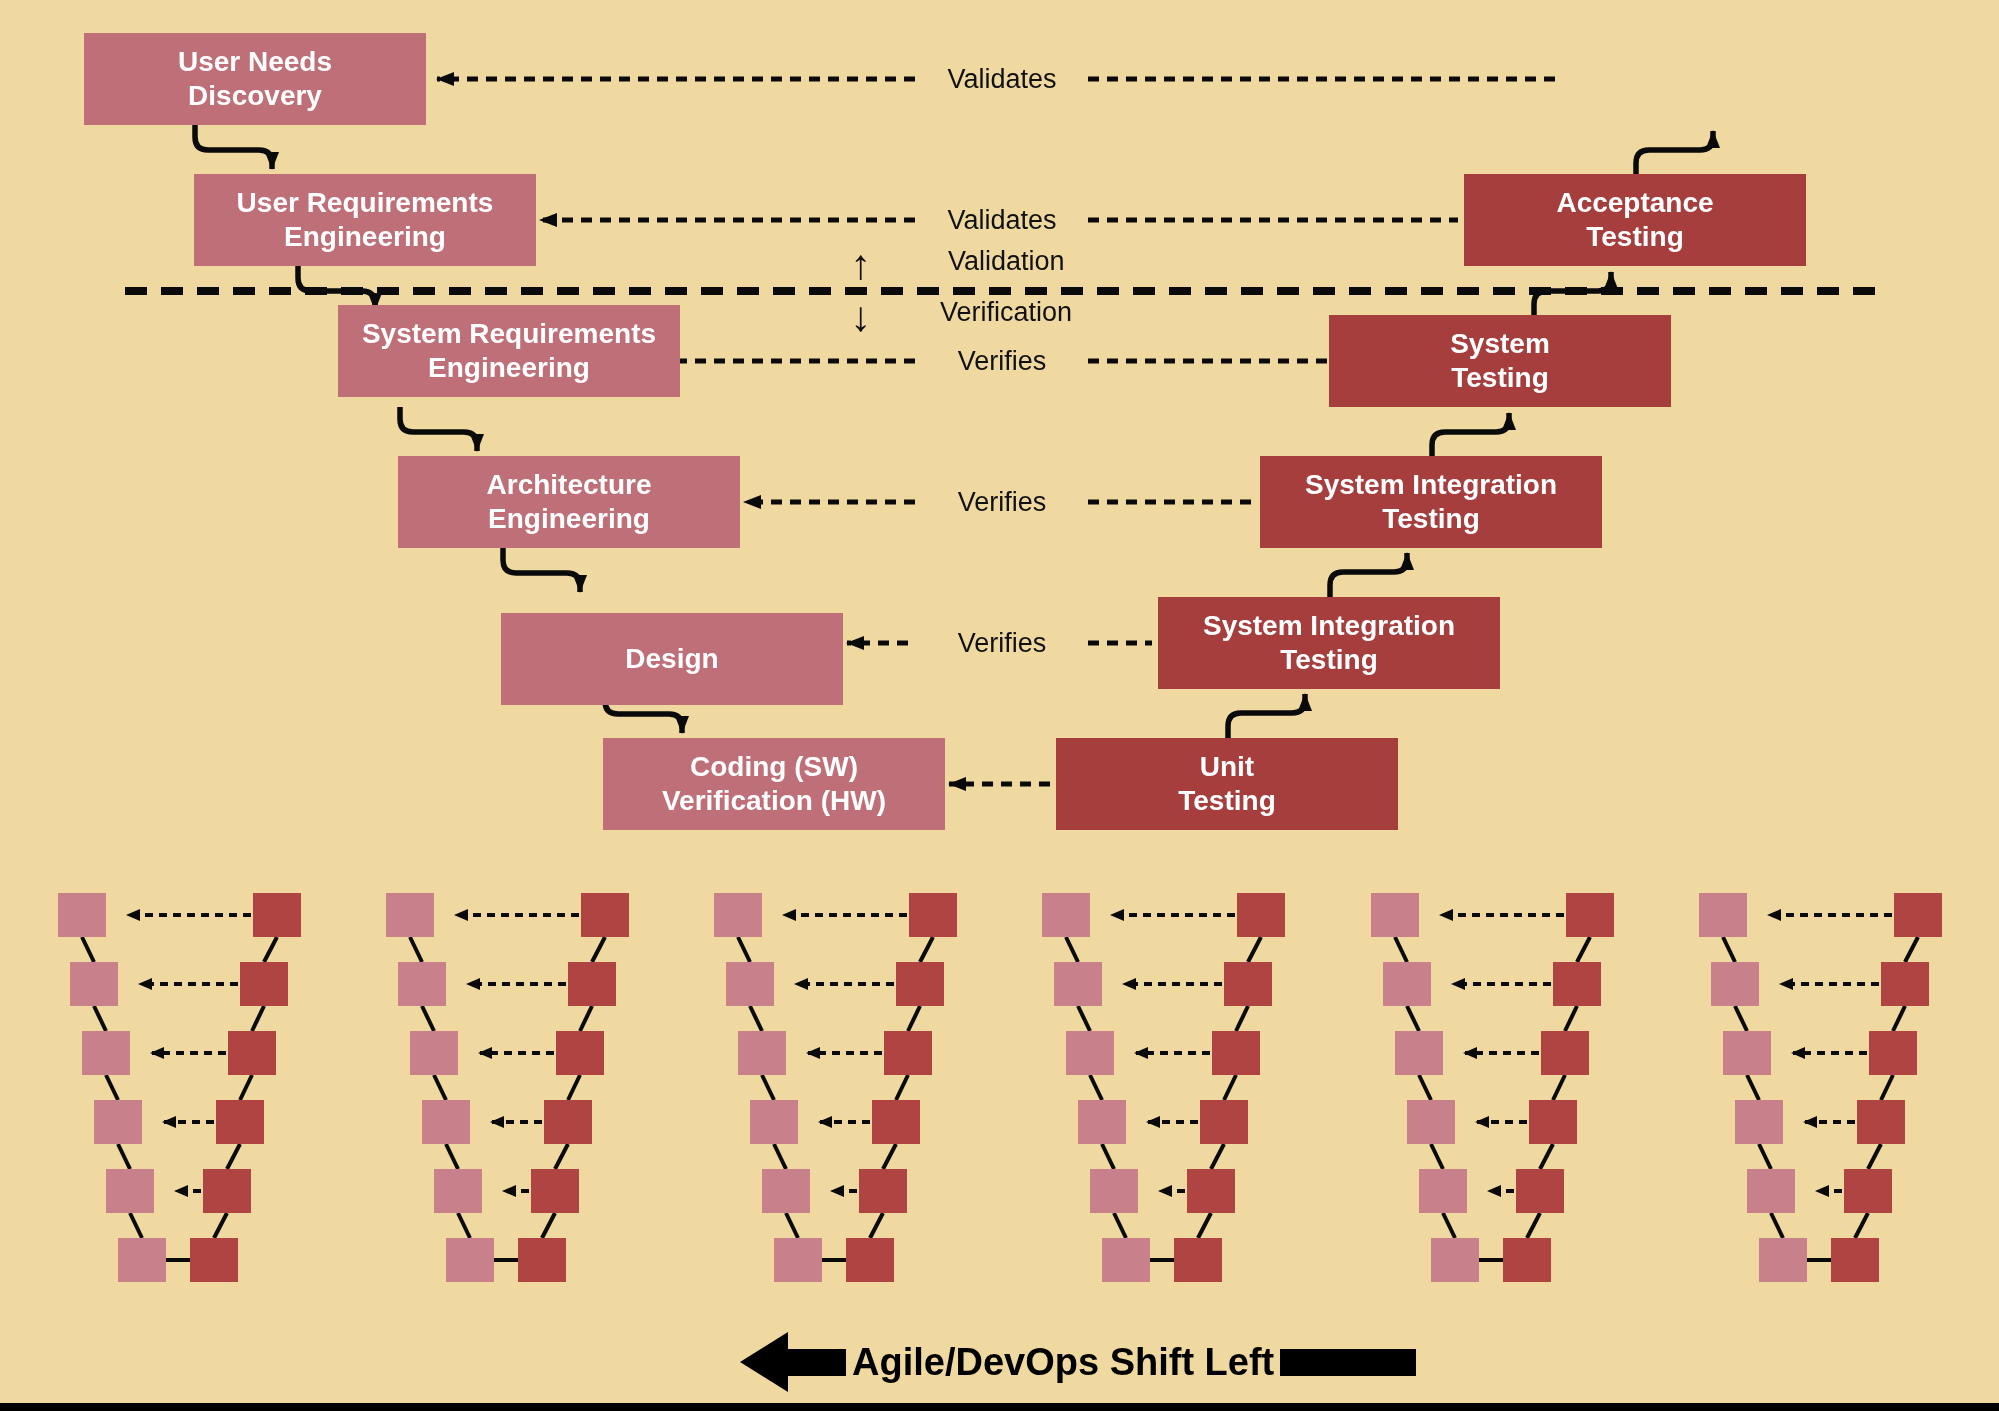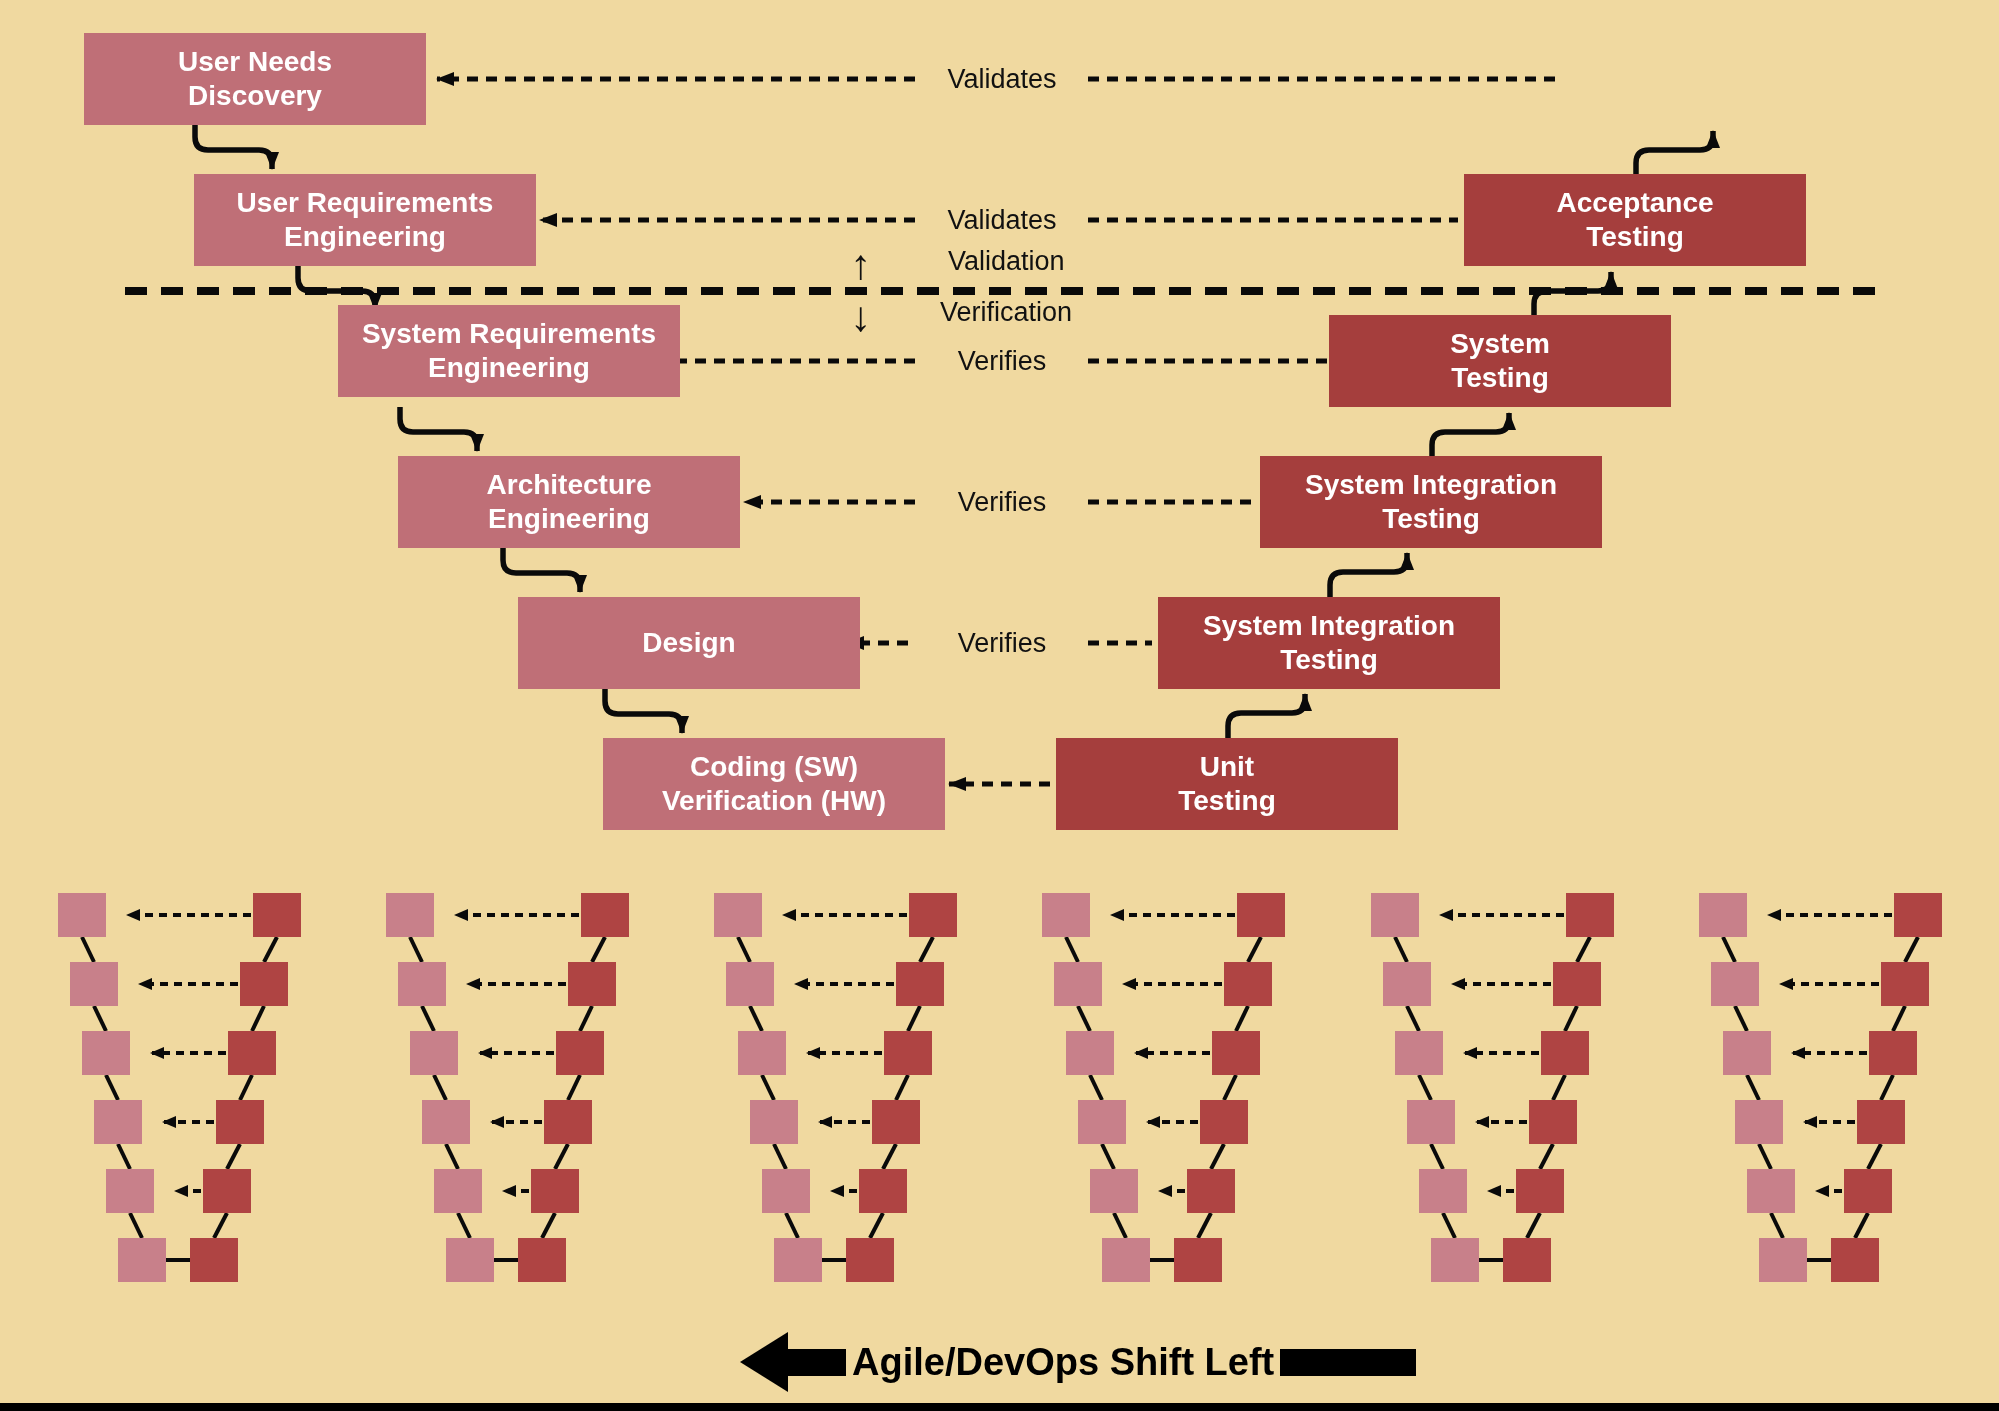--- a/index.html
+++ b/index.html
@@ -193,21 +193,21 @@
   </svg>
 
   <div class="vbox left" style="left:84px;top:33px;">User Needs
 Discovery</div>
   <div class="vbox left" style="left:194px;top:174px;">User Requirements
 Engineering</div>
   <div class="vbox left" style="left:296px;top:305px;margin-left:42px;">System Requirements
 Engineering</div>
   <div class="vbox left" style="left:398px;top:456px;">Architecture
 Engineering</div>
-  <div class="vbox left" style="left:501px;top:597px;margin-left:17px;">Design</div>
+  <div class="vbox left" style="left:501px;top:613px;">Design</div>
   <div class="vbox left" style="left:603px;top:738px;">Coding (SW)
 Verification (HW)</div>
 
   <div class="vbox right" style="left:1464px;top:174px;">Acceptance
 Testing</div>
   <div class="vbox right" style="left:1329px;top:315px;">System
 Testing</div>
   <div class="vbox right" style="left:1260px;top:456px;">System Integration
 Testing</div>
   <div class="vbox right" style="left:1158px;top:597px;">System Integration

